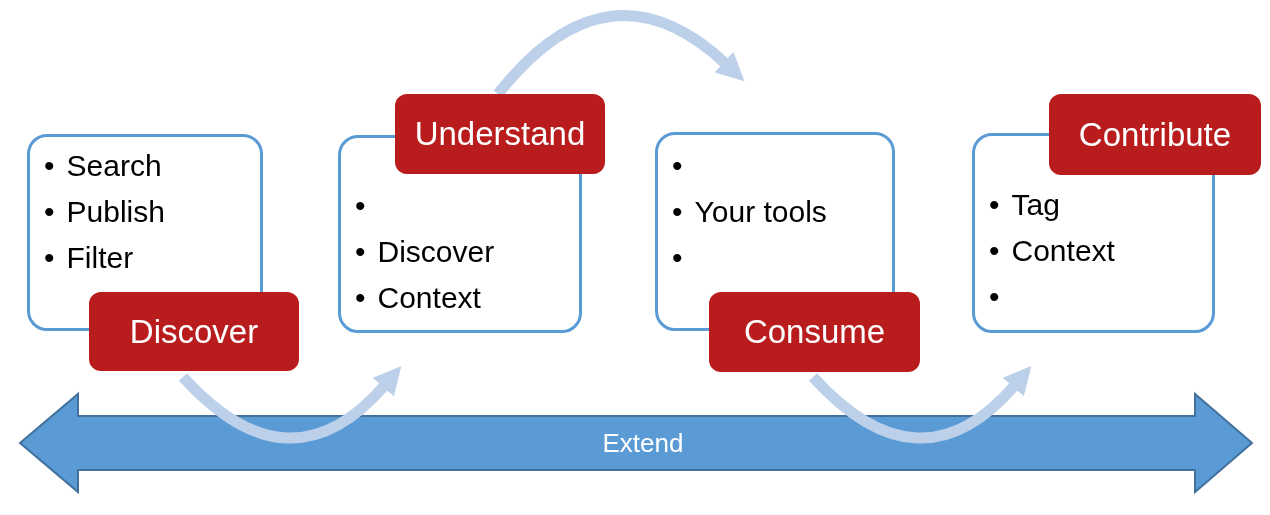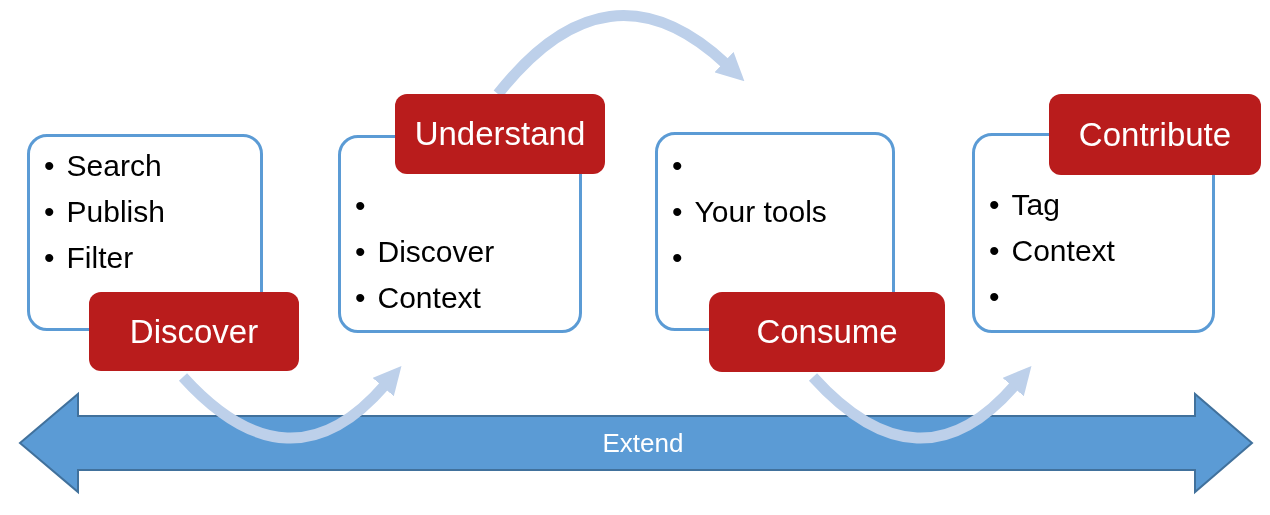--- a/index.html
+++ b/index.html
@@ -48,21 +48,21 @@
     border-radius: 12px;
     color: #ffffff;
     font-size: 33px;
     display: flex;
     align-items: center;
     justify-content: center;
     white-space: nowrap;
   }
   .l1 { left: 89px;   top: 292px; width: 210px; height: 79px; }
   .l2 { left: 395px;  top: 94px;  width: 210px; height: 80px; }
-  .l3 { left: 709px;  top: 292px; width: 236px; height: 80px; border-radius: 13px; }
+  .l3 { left: 709px;  top: 292px; width: 211px; height: 80px; }
   .l4 { left: 1025px; top: 94px;  width: 212px; height: 81px; margin-left: 24px; }
 
   
   .extend-label {
     position: absolute;
     z-index: 5;
     left: 8px; top: 415px;
     width: 1270px; height: 56px;
     display: flex;
     align-items: center;

